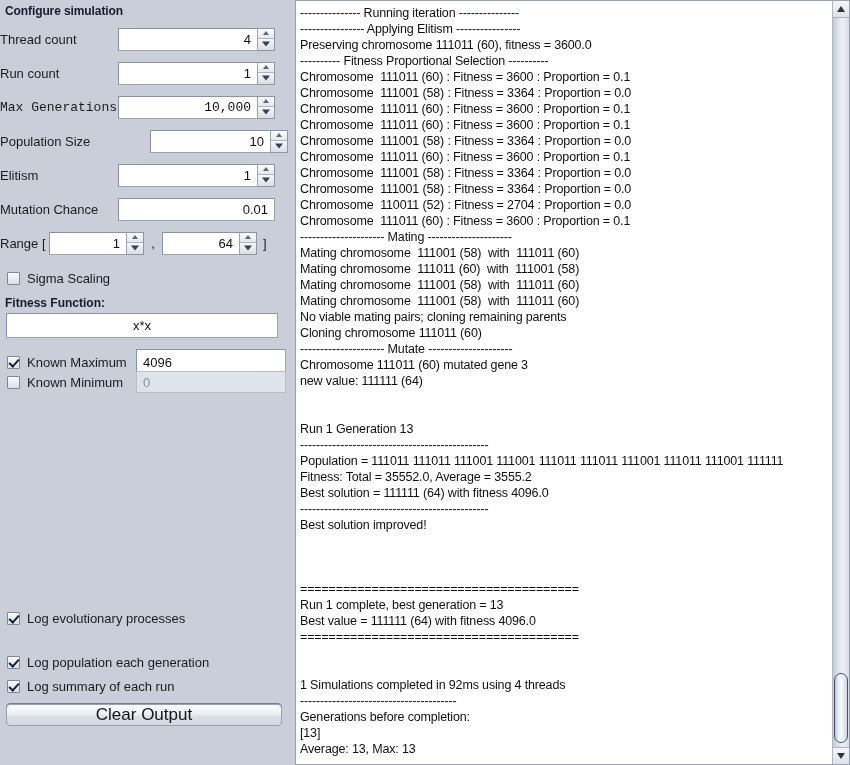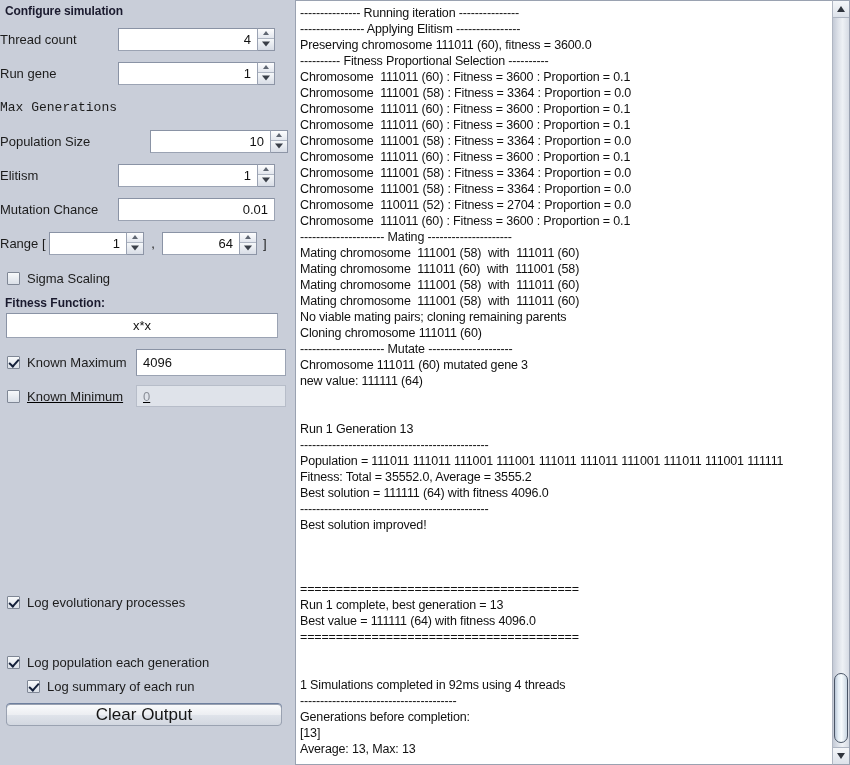--- a/index.html
+++ b/index.html
@@ -283,36 +283,47 @@
               <span class="tri"></span>
             </div>
           <div class="spin-btn down">
               <span class="tri"></span>
             </div>
         </div>
       </div>
     </div>
 
     <div class="form-row" style="top:61px;">
-      <div class="form-label" style="width:118px;">Run gene</div>
+      <div class="form-label" style="width:118px;">Run count</div>
       <div class="spin-wrap">
         <div class="field" style="width:140px;">1</div>
         <div class="spinner">
           <div class="spin-btn up">
               <span class="tri"></span>
             </div>
           <div class="spin-btn down">
               <span class="tri"></span>
             </div>
         </div>
       </div>
     </div>
 
     <div class="form-row" style="top:95px;font-family:Liberation Mono, monospace;">
       <div class="form-label" style="width:118px;">Max Generations</div>
+      <div class="spin-wrap">
+        <div class="field" style="width:140px;">10,000</div>
+        <div class="spinner">
+          <div class="spin-btn up">
+              <span class="tri"></span>
+            </div>
+          <div class="spin-btn down">
+              <span class="tri"></span>
+            </div>
+        </div>
+      </div>
     </div>
 
     <div class="form-row" style="top:129px;">
       <div class="form-label" style="width:118px;">Population Size</div>
       <div class="spin-wrap">
         <div class="field" style="width:121px;margin-left:48px;">10</div>
         <div class="spinner">
           <div class="spin-btn up">
               <span class="tri"></span>
             </div>
@@ -378,35 +389,35 @@
 
     <div class="section-label" style="top:296px;">Fitness Function:</div>
     <div class="field center" style="position:absolute;left:6px;top:313px;width:272px;height:25px;">x*x</div>
 
     <div class="cbox-row" style="top:352px;">
       <span class="cbox checked"></span>
       <span class="cbox-label" style="width:106px;">Known Maximum</span>
       <span class="field leftal" style="width:150px;height:27px;margin-left:3px;">4096</span>
     </div>
 
-    <div class="cbox-row" style="top:386px;text-decoration:underline;">
+    <div class="cbox-row" style="top:372px;">
       <span class="cbox"></span>
       <span class="cbox-label" style="width:106px;">Known Minimum</span>
       <span class="field leftal disabled" style="width:150px;height:22px;margin-left:3px;">0</span>
     </div>
 
-    <div class="cbox-row" style="top:592px;">
+    <div class="cbox-row" style="top:608px;">
       <span class="cbox checked"></span>
       <span class="cbox-label">Log evolutionary processes</span>
     </div>
     <div class="cbox-row" style="top:652px;">
       <span class="cbox checked"></span>
       <span class="cbox-label">Log population each generation</span>
     </div>
-    <div class="cbox-row" style="top:676px;margin-left:20px;">
+    <div class="cbox-row" style="top:676px;">
       <span class="cbox checked"></span>
       <span class="cbox-label">Log summary of each run</span>
     </div>
 
     <div class="btn focused" style="top:703px;">Run Simulations</div>
     <div class="btn" style="top:704px;">Clear Output</div>
   </div>
 
   <div class="divider"></div>
 

